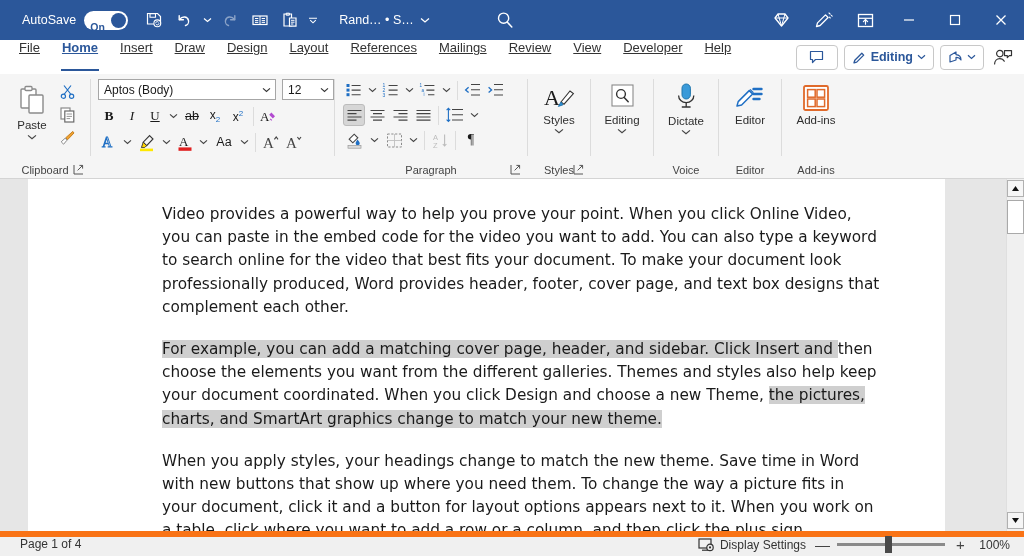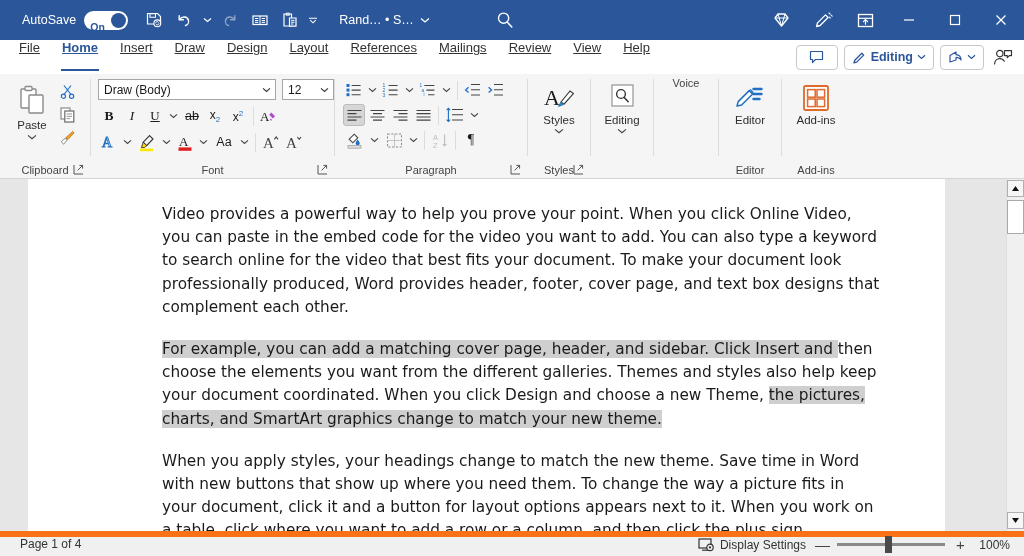--- a/index.html
+++ b/index.html
@@ -284,20 +284,23 @@
     <div class="tab">
         <span>Mailings</span>
       </div>
     <div class="tab">
         <span>Review</span>
       </div>
     <div class="tab">
         <span>View</span>
       </div>
     <div class="tab">
+        <span>Developer</span>
+      </div>
+    <div class="tab">
         <span>Help</span>
       </div>
 
     <div class="tabstrip-right">
       <div class="pill" style="width:42px;justify-content:center">
         <svg width="15" height="14" viewBox="0 0 15 14">
             <path d="M1.5 1.5h12v8h-7l-3 3v-3h-2z" fill="none" stroke="#2b579a" stroke-width="1.2" stroke-linejoin="round"></path>
           </svg>
       </div>
       <div class="pill">
@@ -374,21 +377,21 @@
             </svg>
         </span>
       </div>
     </div>
     <div class="grp-sep"></div>
 
     <div class="grp" style="width:243px">
       <div class="grp-body" style="flex-direction:column;padding-left:7px;padding-top:5px;gap:3px">
         <div class="row">
           <div class="combo" style="width:178px">
-            <span class="cv">Draw (Body)</span>
+            <span class="cv">Aptos (Body)</span>
             <span class="cc">
                 <svg width="9" height="6" viewBox="0 0 9 6">
                   <path d="M1 1.3l3.5 3.2L8 1.3" fill="none" stroke="#333" stroke-width="1.1"></path>
                 </svg>
               </span>
           </div>
           <div class="combo" style="width:52px;margin-left:5px">
             <span class="cv">12</span>
             <span class="cc">
                 <svg width="9" height="6" viewBox="0 0 9 6">
@@ -479,29 +482,20 @@
                 <path d="M12.4 6.4l1.8-2.4 1.8 2.4" fill="none" stroke="#444" stroke-width="1.1"></path>
               </svg>
           </div>
           <div class="btn-s">
             <svg width="19" height="18" viewBox="0 0 19 18">
                 <text x="1" y="15" font-size="15" fill="#444" font-family="Liberation Serif, serif">A</text>
                 <path d="M12.4 4l1.8 2.4L16 4" fill="none" stroke="#444" stroke-width="1.1"></path>
               </svg>
           </div>
         </div>
-      </div>
-      <div class="grp-foot">
-        <span>Font</span>
-        <span class="dlg">
-          <svg width="11" height="11" viewBox="0 0 11 11">
-              <path d="M1 1v9h9" fill="none" stroke="#555" stroke-width="1"></path>
-              <path d="M9.6 1.4L4.6 6.4M9.6 1.4H6.4M9.6 1.4v3.2" stroke="#555" stroke-width="1"></path>
-            </svg>
-        </span>
       </div>
     </div>
     <div class="grp-sep"></div>
 
     <div class="grp" style="width:192px">
       <div class="grp-body" style="flex-direction:column;padding-left:8px;padding-top:5px;gap:2px">
         <div class="row">
           <div class="btn-s">
             <svg width="18" height="16" viewBox="0 0 18 16">
                 <rect x="1.5" y="2" width="3" height="3" fill="#1f6fc4"></rect>
@@ -677,20 +671,33 @@
           <svg width="10" height="7" viewBox="0 0 10 7" style="margin-top:1px">
               <path d="M1 1.4l4 3.4 4-3.4" fill="none" stroke="#444" stroke-width="1.2"></path>
             </svg>
         </div>
       </div>
       <div class="grp-foot"></div>
     </div>
     <div class="grp-sep"></div>
 
     <div class="grp" style="width:64px">
+      <div class="grp-body" style="justify-content:center;padding-top:6px">
+        <div class="btn-v" style="width:58px">
+          <svg width="30" height="32" viewBox="0 0 30 32">
+            <rect x="11" y="2" width="8.4" height="15" rx="4.2" fill="#3a9ad9" stroke="#2076ad" stroke-width="1"></rect>
+            <path d="M7.6 13.4c0 4.2 3.2 7.2 7.6 7.2s7.6-3 7.6-7.2" fill="none" stroke="#333" stroke-width="1.3"></path>
+            <path d="M15.2 20.6v4.4M10.8 25h8.8" stroke="#333" stroke-width="1.3"></path>
+          </svg>
+          <span class="cap">Dictate</span>
+          <svg width="10" height="7" viewBox="0 0 10 7" style="margin-top:1px">
+              <path d="M1 1.4l4 3.4 4-3.4" fill="none" stroke="#444" stroke-width="1.2"></path>
+            </svg>
+        </div>
+      </div>
       <div class="grp-foot">
           <span>Voice</span>
         </div>
     </div>
     <div class="grp-sep"></div>
 
     <div class="grp" style="width:62px">
       <div class="grp-body" style="justify-content:center;padding-top:7px">
         <div class="btn-v" style="width:56px">
           <svg width="32" height="30" viewBox="0 0 32 30">

